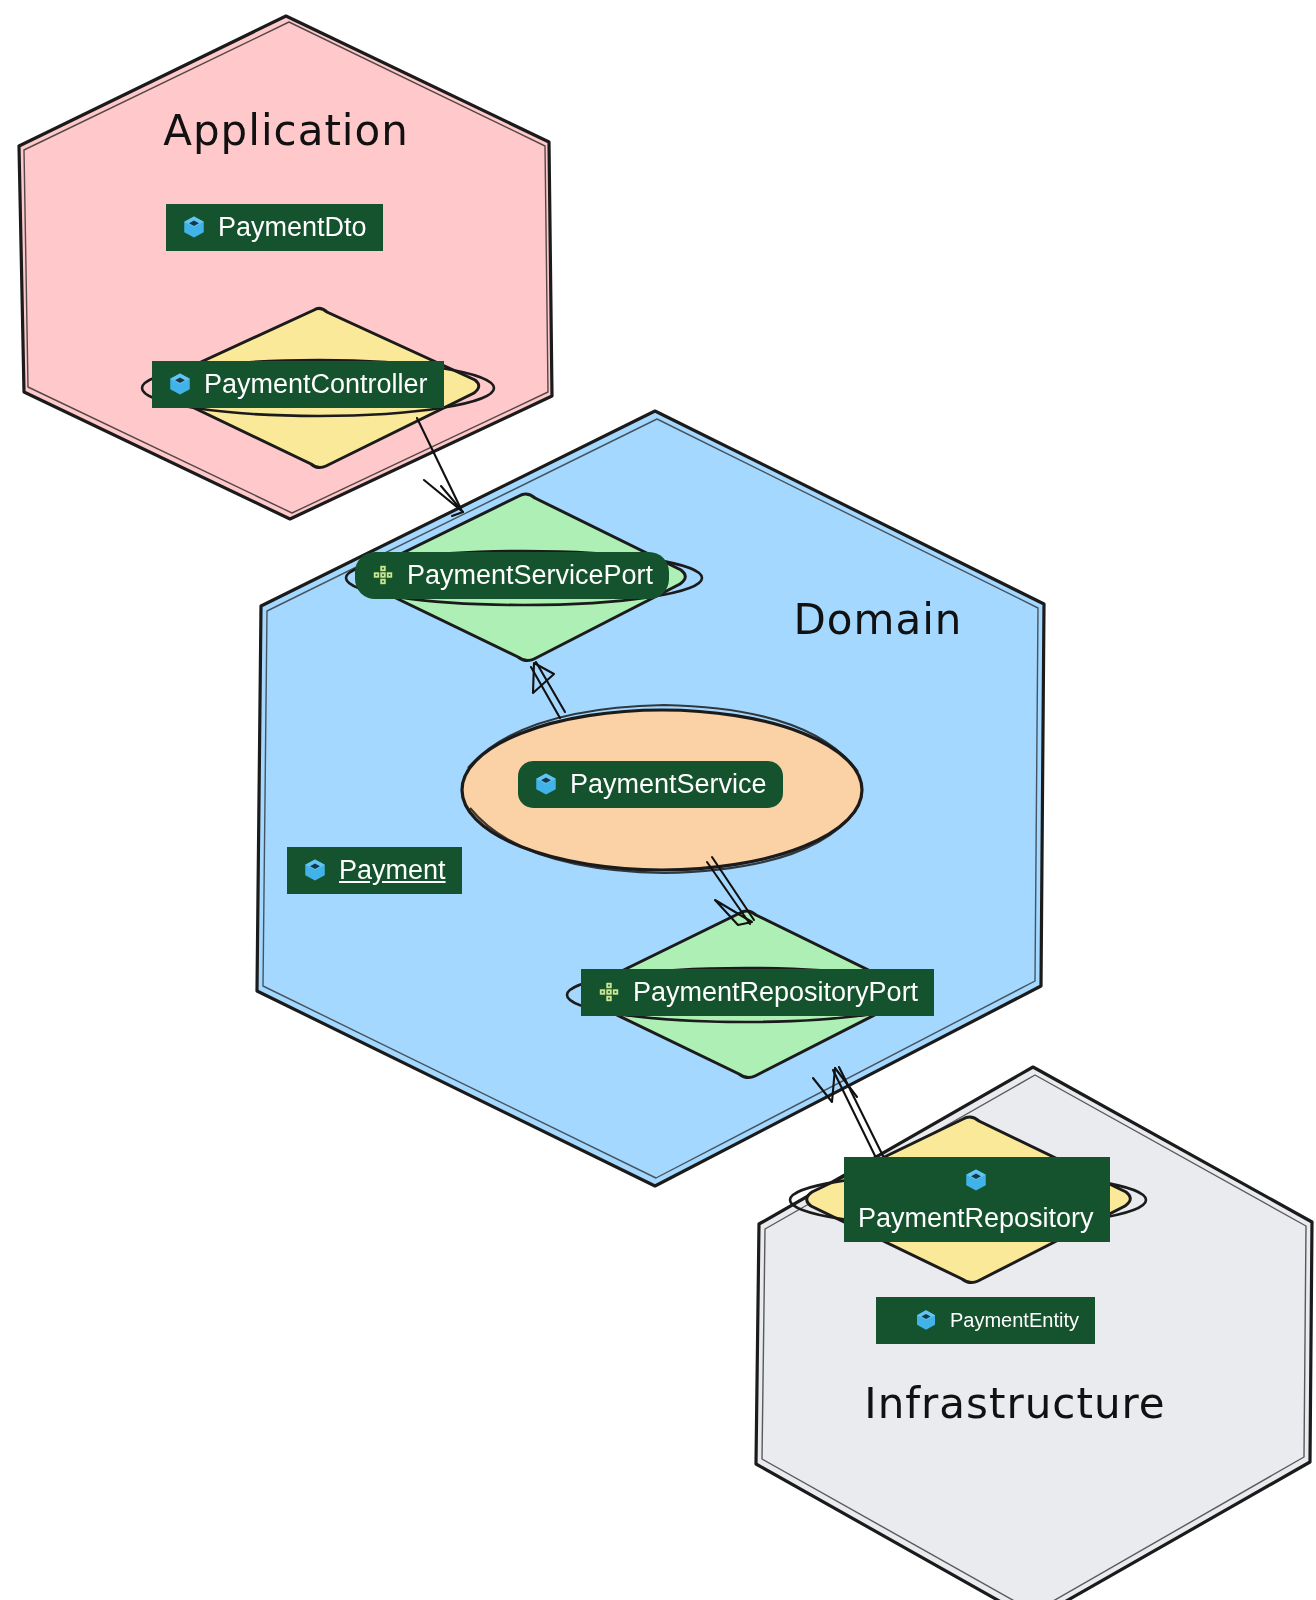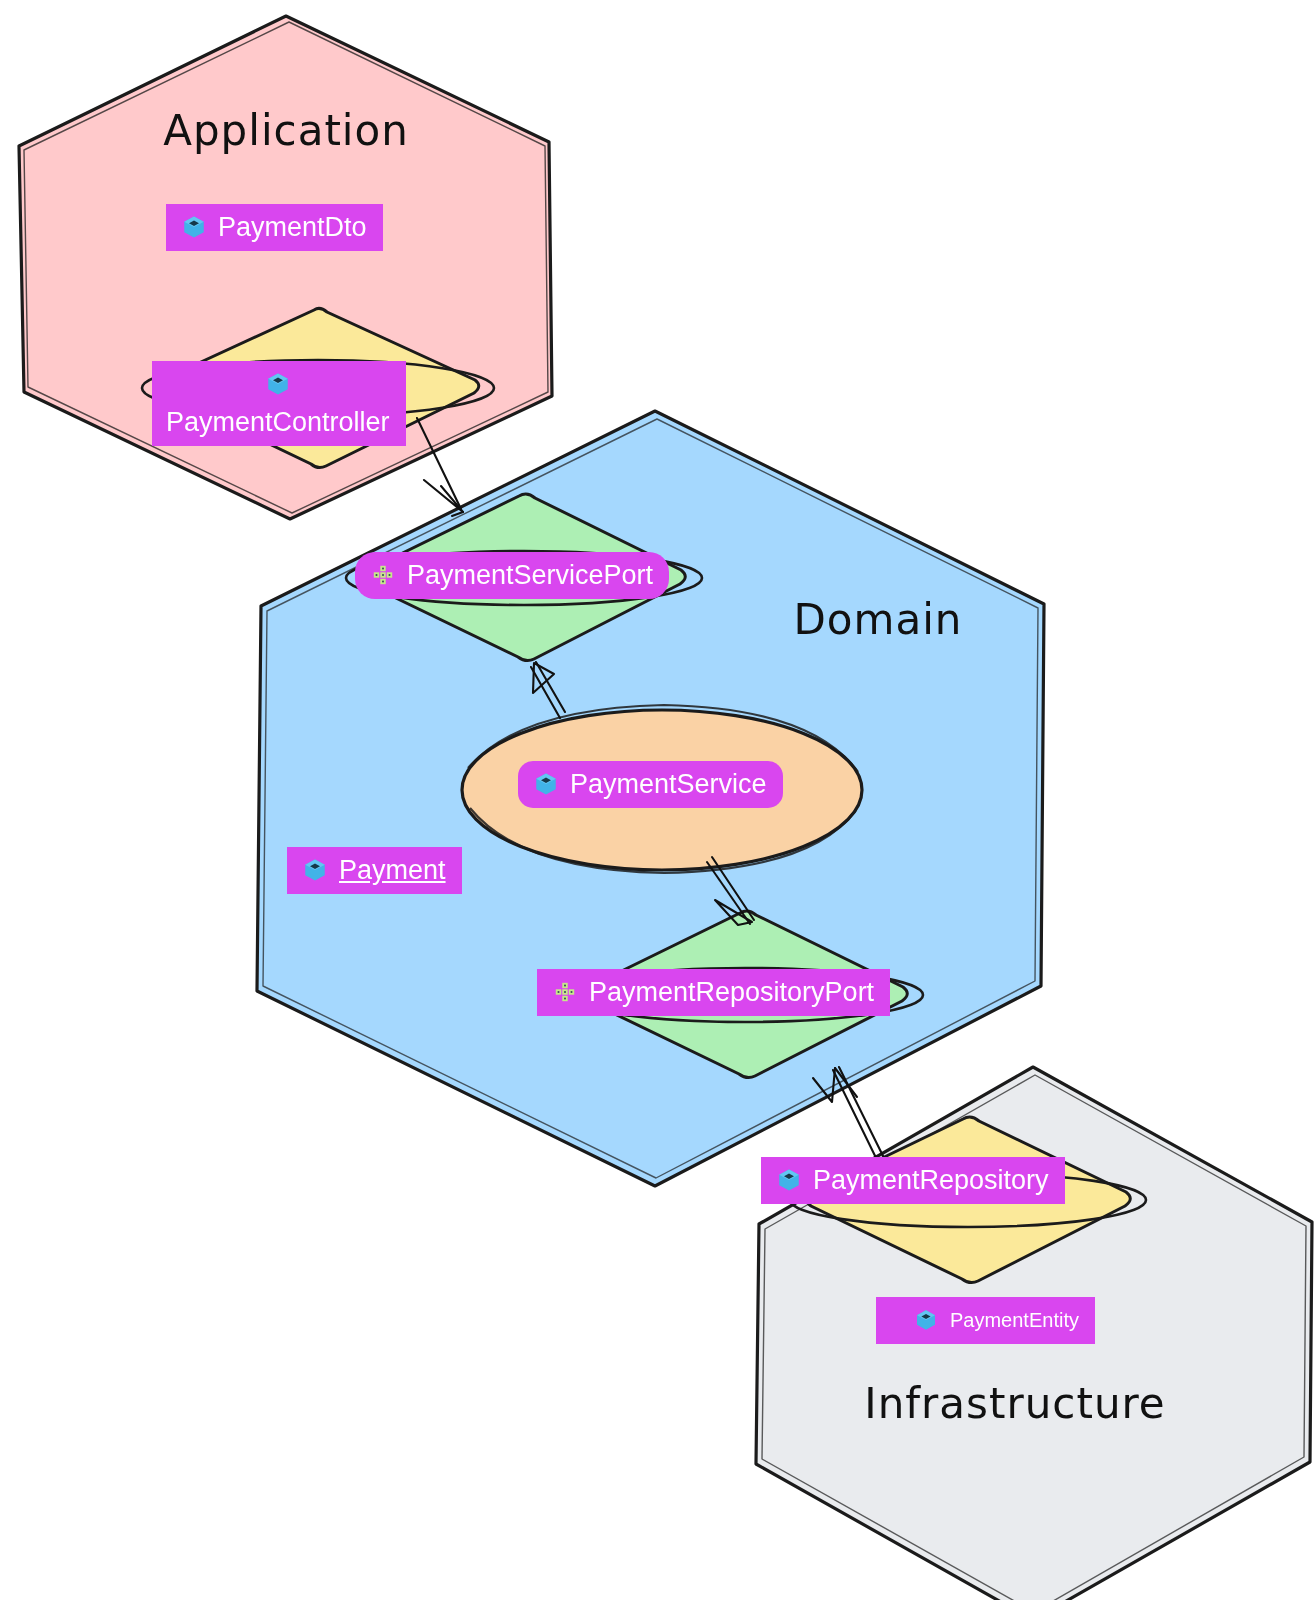--- a/index.html
+++ b/index.html
@@ -22,21 +22,21 @@
   }
   .layer-title {
     font-family: "DejaVu Sans", sans-serif;
     font-size: 42px;
     font-weight: 400;
     fill: #111111;
     letter-spacing: 1px;
   }
   .node-label {
     position: absolute;
-    background: #d946ef;
+    background: #14532d;
     color: #ffffff;
     display: flex;
     align-items: center;
     gap: 10px;
     padding: 9px 16px 10px 14px;
     font-family: "Liberation Sans", sans-serif;
     font-size: 27px;
     font-weight: 400;
     line-height: 1.05;
     white-space: nowrap;
@@ -136,21 +136,21 @@
   <span class="icon">
     <svg viewBox="0 0 24 24" width="26" height="26">
       <path d="M12 2.3 L21 7.2 L21 16.8 L12 21.7 L3 16.8 L3 7.2 Z" fill="#41b3e8"></path>
       <path d="M12 2.3 L21 7.2 L12 12 L3 7.2 Z" fill="#63c6f2"></path>
       <path d="M12 6.1 L16.6 8.6 L12 11.1 L7.4 8.6 Z" fill="#15394a"></path>
     </svg>
   </span>
   <span class="lbl-text">PaymentDto</span>
 </div>
 
-<div class="node-label" style="left:152px; top:361px;flex-direction:column;">
+<div class="node-label" style="left:152px; top:361px;">
   <span class="icon">
     <svg viewBox="0 0 24 24" width="26" height="26">
       <path d="M12 2.3 L21 7.2 L21 16.8 L12 21.7 L3 16.8 L3 7.2 Z" fill="#41b3e8"></path>
       <path d="M12 2.3 L21 7.2 L12 12 L3 7.2 Z" fill="#63c6f2"></path>
       <path d="M12 6.1 L16.6 8.6 L12 11.1 L7.4 8.6 Z" fill="#15394a"></path>
     </svg>
   </span>
   <span class="lbl-text">PaymentController</span>
 </div>
 
@@ -191,21 +191,21 @@
   <span class="icon">
     <svg viewBox="0 0 24 24" width="26" height="26">
       <path d="M12 2.3 L21 7.2 L21 16.8 L12 21.7 L3 16.8 L3 7.2 Z" fill="#41b3e8"></path>
       <path d="M12 2.3 L21 7.2 L12 12 L3 7.2 Z" fill="#63c6f2"></path>
       <path d="M12 6.1 L16.6 8.6 L12 11.1 L7.4 8.6 Z" fill="#15394a"></path>
     </svg>
   </span>
   <span class="lbl-text">Payment</span>
 </div>
 
-<div class="node-label" style="left:537px; top:969px;">
+<div class="node-label" style="left:581px; top:969px;">
   <span class="icon">
     <svg viewBox="0 0 24 24" width="26" height="26">
       <g fill="#c7e88a">
         <rect x="9.5" y="3.5" width="5" height="5"></rect>
         <rect x="3.5" y="9.5" width="5" height="5"></rect>
         <rect x="9.5" y="9.5" width="5" height="5"></rect>
         <rect x="15.5" y="9.5" width="5" height="5"></rect>
         <rect x="9.5" y="15.5" width="5" height="5"></rect>
       </g>
       <g fill="#2e4654">
@@ -213,21 +213,21 @@
         <rect x="5.2" y="11.2" width="1.6" height="1.6"></rect>
         <rect x="11.2" y="11.2" width="1.6" height="1.6"></rect>
         <rect x="17.2" y="11.2" width="1.6" height="1.6"></rect>
         <rect x="11.2" y="17.2" width="1.6" height="1.6"></rect>
       </g>
     </svg>
   </span>
   <span class="lbl-text">PaymentRepositoryPort</span>
 </div>
 
-<div class="node-label" style="left:761px; top:1157px;">
+<div class="node-label" style="left:844px; top:1157px;flex-direction:column;">
   <span class="icon">
     <svg viewBox="0 0 24 24" width="26" height="26">
       <path d="M12 2.3 L21 7.2 L21 16.8 L12 21.7 L3 16.8 L3 7.2 Z" fill="#41b3e8"></path>
       <path d="M12 2.3 L21 7.2 L12 12 L3 7.2 Z" fill="#63c6f2"></path>
       <path d="M12 6.1 L16.6 8.6 L12 11.1 L7.4 8.6 Z" fill="#15394a"></path>
     </svg>
   </span>
   <span class="lbl-text">PaymentRepository</span>
 </div>
 

